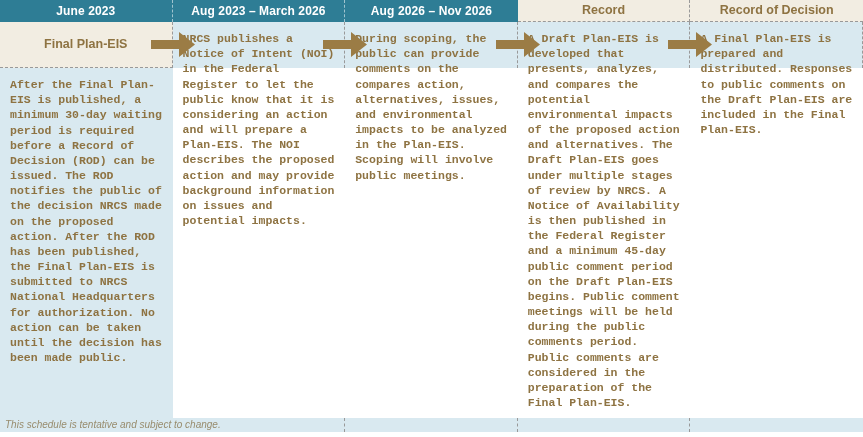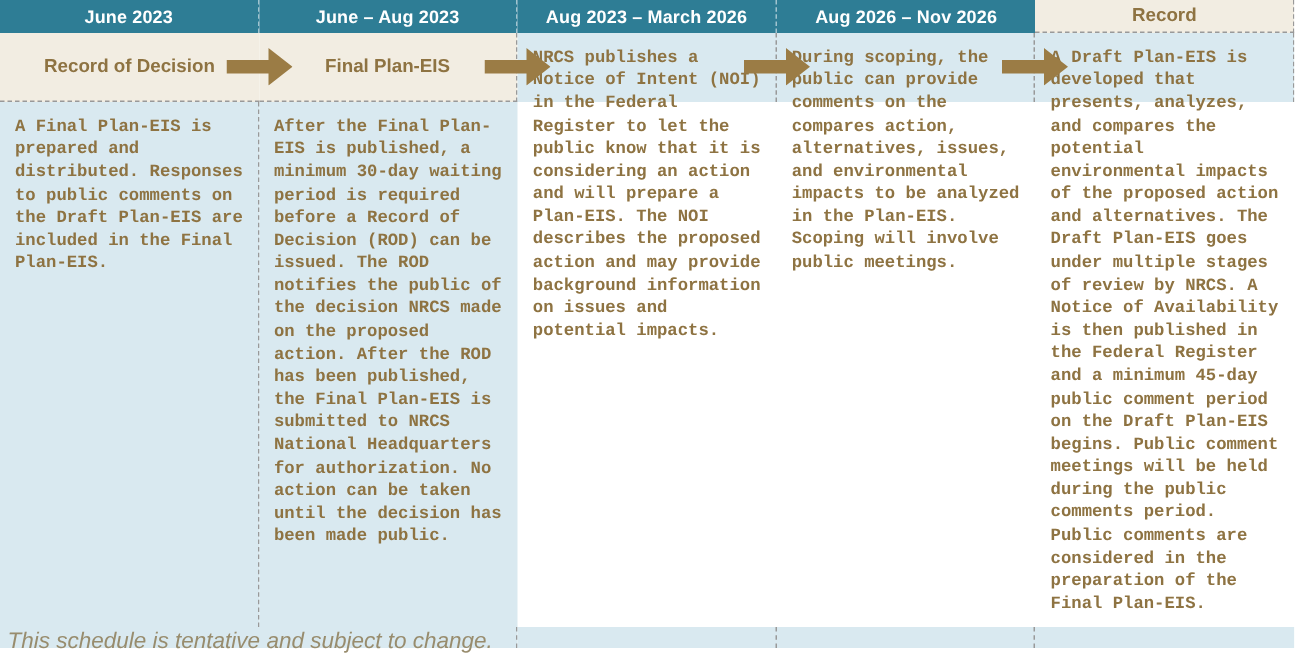--- a/index.html
+++ b/index.html
@@ -64,21 +64,21 @@
     font-family: Liberation Mono, monospace;
   }
   .body-cell.sep { border-right: 1px dashed #999999; }
 
   
   .foot-cell { background: #D9E9F0; }
   .foot-cell.sep { border-right: 1px dashed #999999; }
   .foot-cell.span2 { grid-column: 1 / 3; }
   .footnote {
     color: #988C6D;
-    font-size: 15px;
+    font-size: 10px;
     font-style: italic;
     font-weight: normal;
     padding: 1px 0 0 5px;
     white-space: nowrap;
   }
 
   
   .flow-arrow {
     position: absolute;
     top: 32px;
@@ -92,21 +92,20 @@
   .arrow-3 { left: 496px; }
   .arrow-4 { left: 668px; }
 </style>
 </head>
 <body>
 
 <div class="canvas">
   <div class="grid">
 
     <div class="date-cell sep">June 2023</div>
-    <div class="date-cell sep">June – Aug 2023</div>
     <div class="date-cell sep">Aug 2023 – March 2026</div>
     <div class="date-cell">Aug 2026 – Nov 2026</div>
 
     <div class="phase-cell sep">Record</div>
     <div class="phase-cell">Record of Decision</div>
     <div class="phase-cell sep">Final Plan-EIS</div>
 
     <div class="body-cell sep">NRCS publishes a Notice of Intent (NOI) in the Federal Register to let the public know that it is considering an action and will prepare a Plan-EIS. The NOI describes the proposed action and may provide background information on issues and potential impacts.</div>
     <div class="body-cell sep">During scoping, the public can provide comments on the compares action, alternatives, issues, and environmental impacts to be analyzed in the Plan-EIS. Scoping will involve public meetings.</div>
     <div class="body-cell sep">A Draft Plan-EIS is developed that presents, analyzes, and compares the potential environmental impacts of the proposed action and alternatives. The Draft Plan-EIS goes under multiple stages of review by NRCS. A Notice of Availability is then published in the Federal Register and a minimum 45-day public comment period on the Draft Plan-EIS begins. Public comment meetings will be held during the public comments period. Public comments are considered in the preparation of the Final Plan-EIS.</div>

